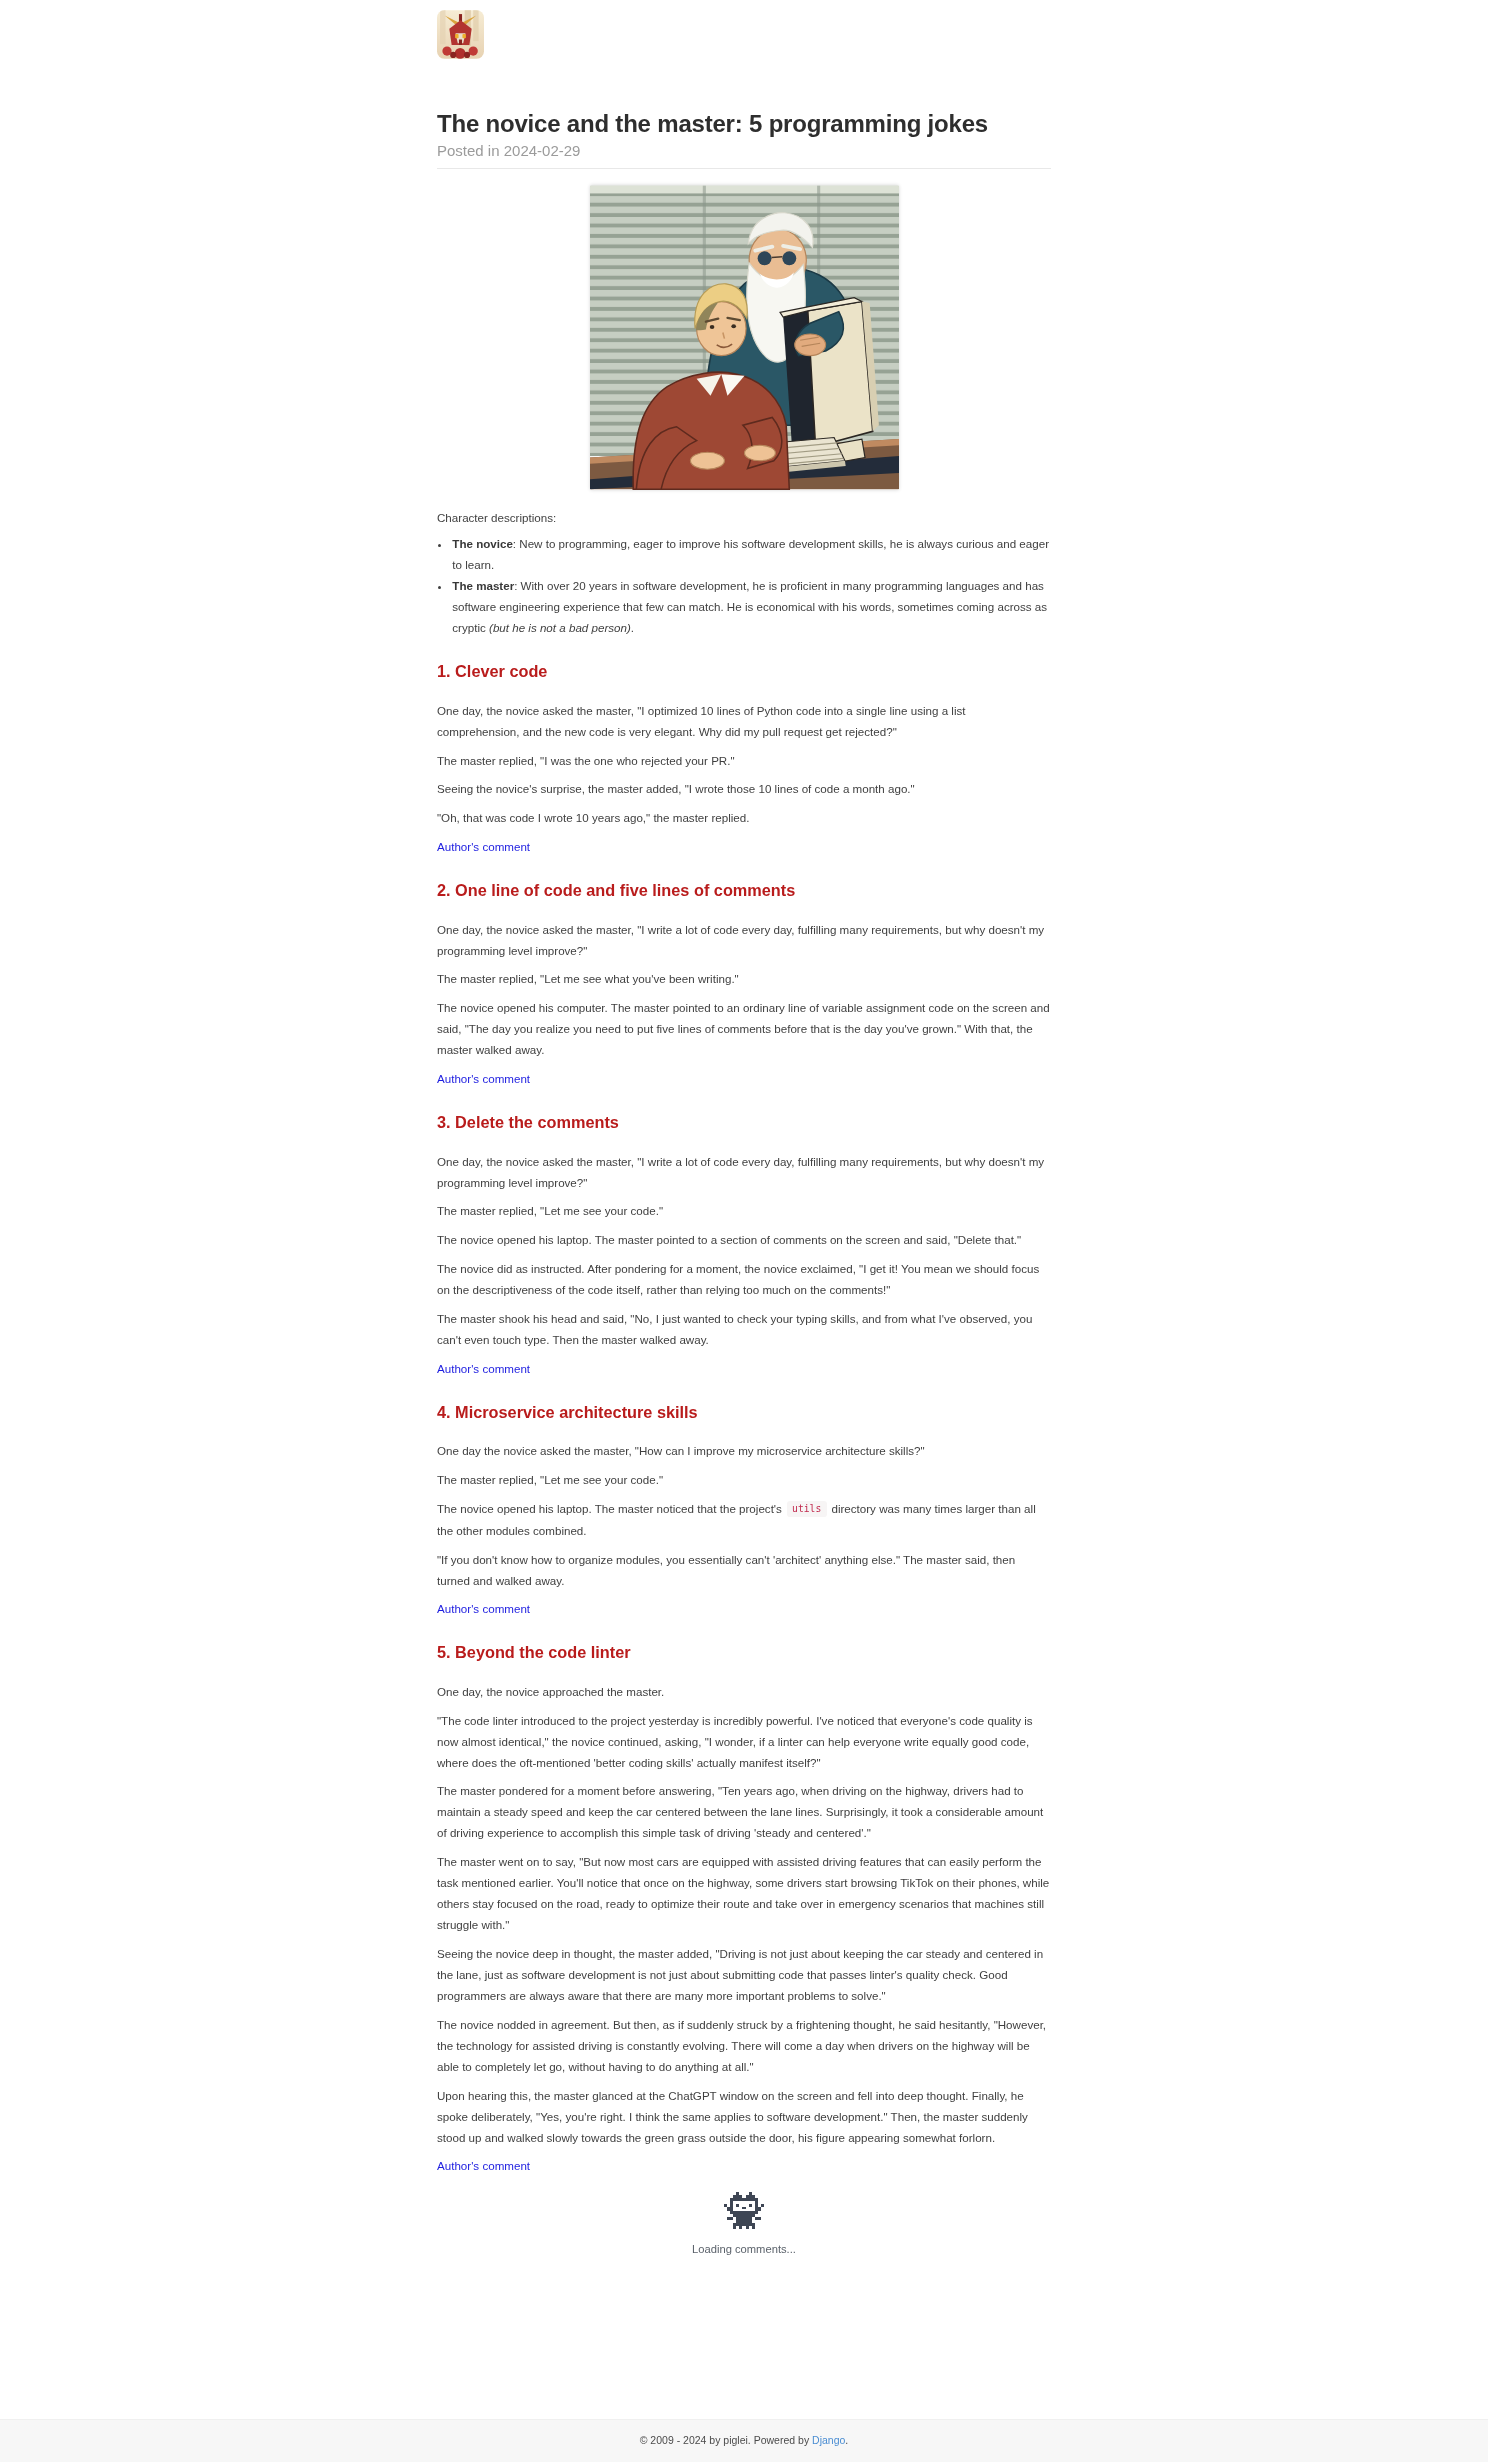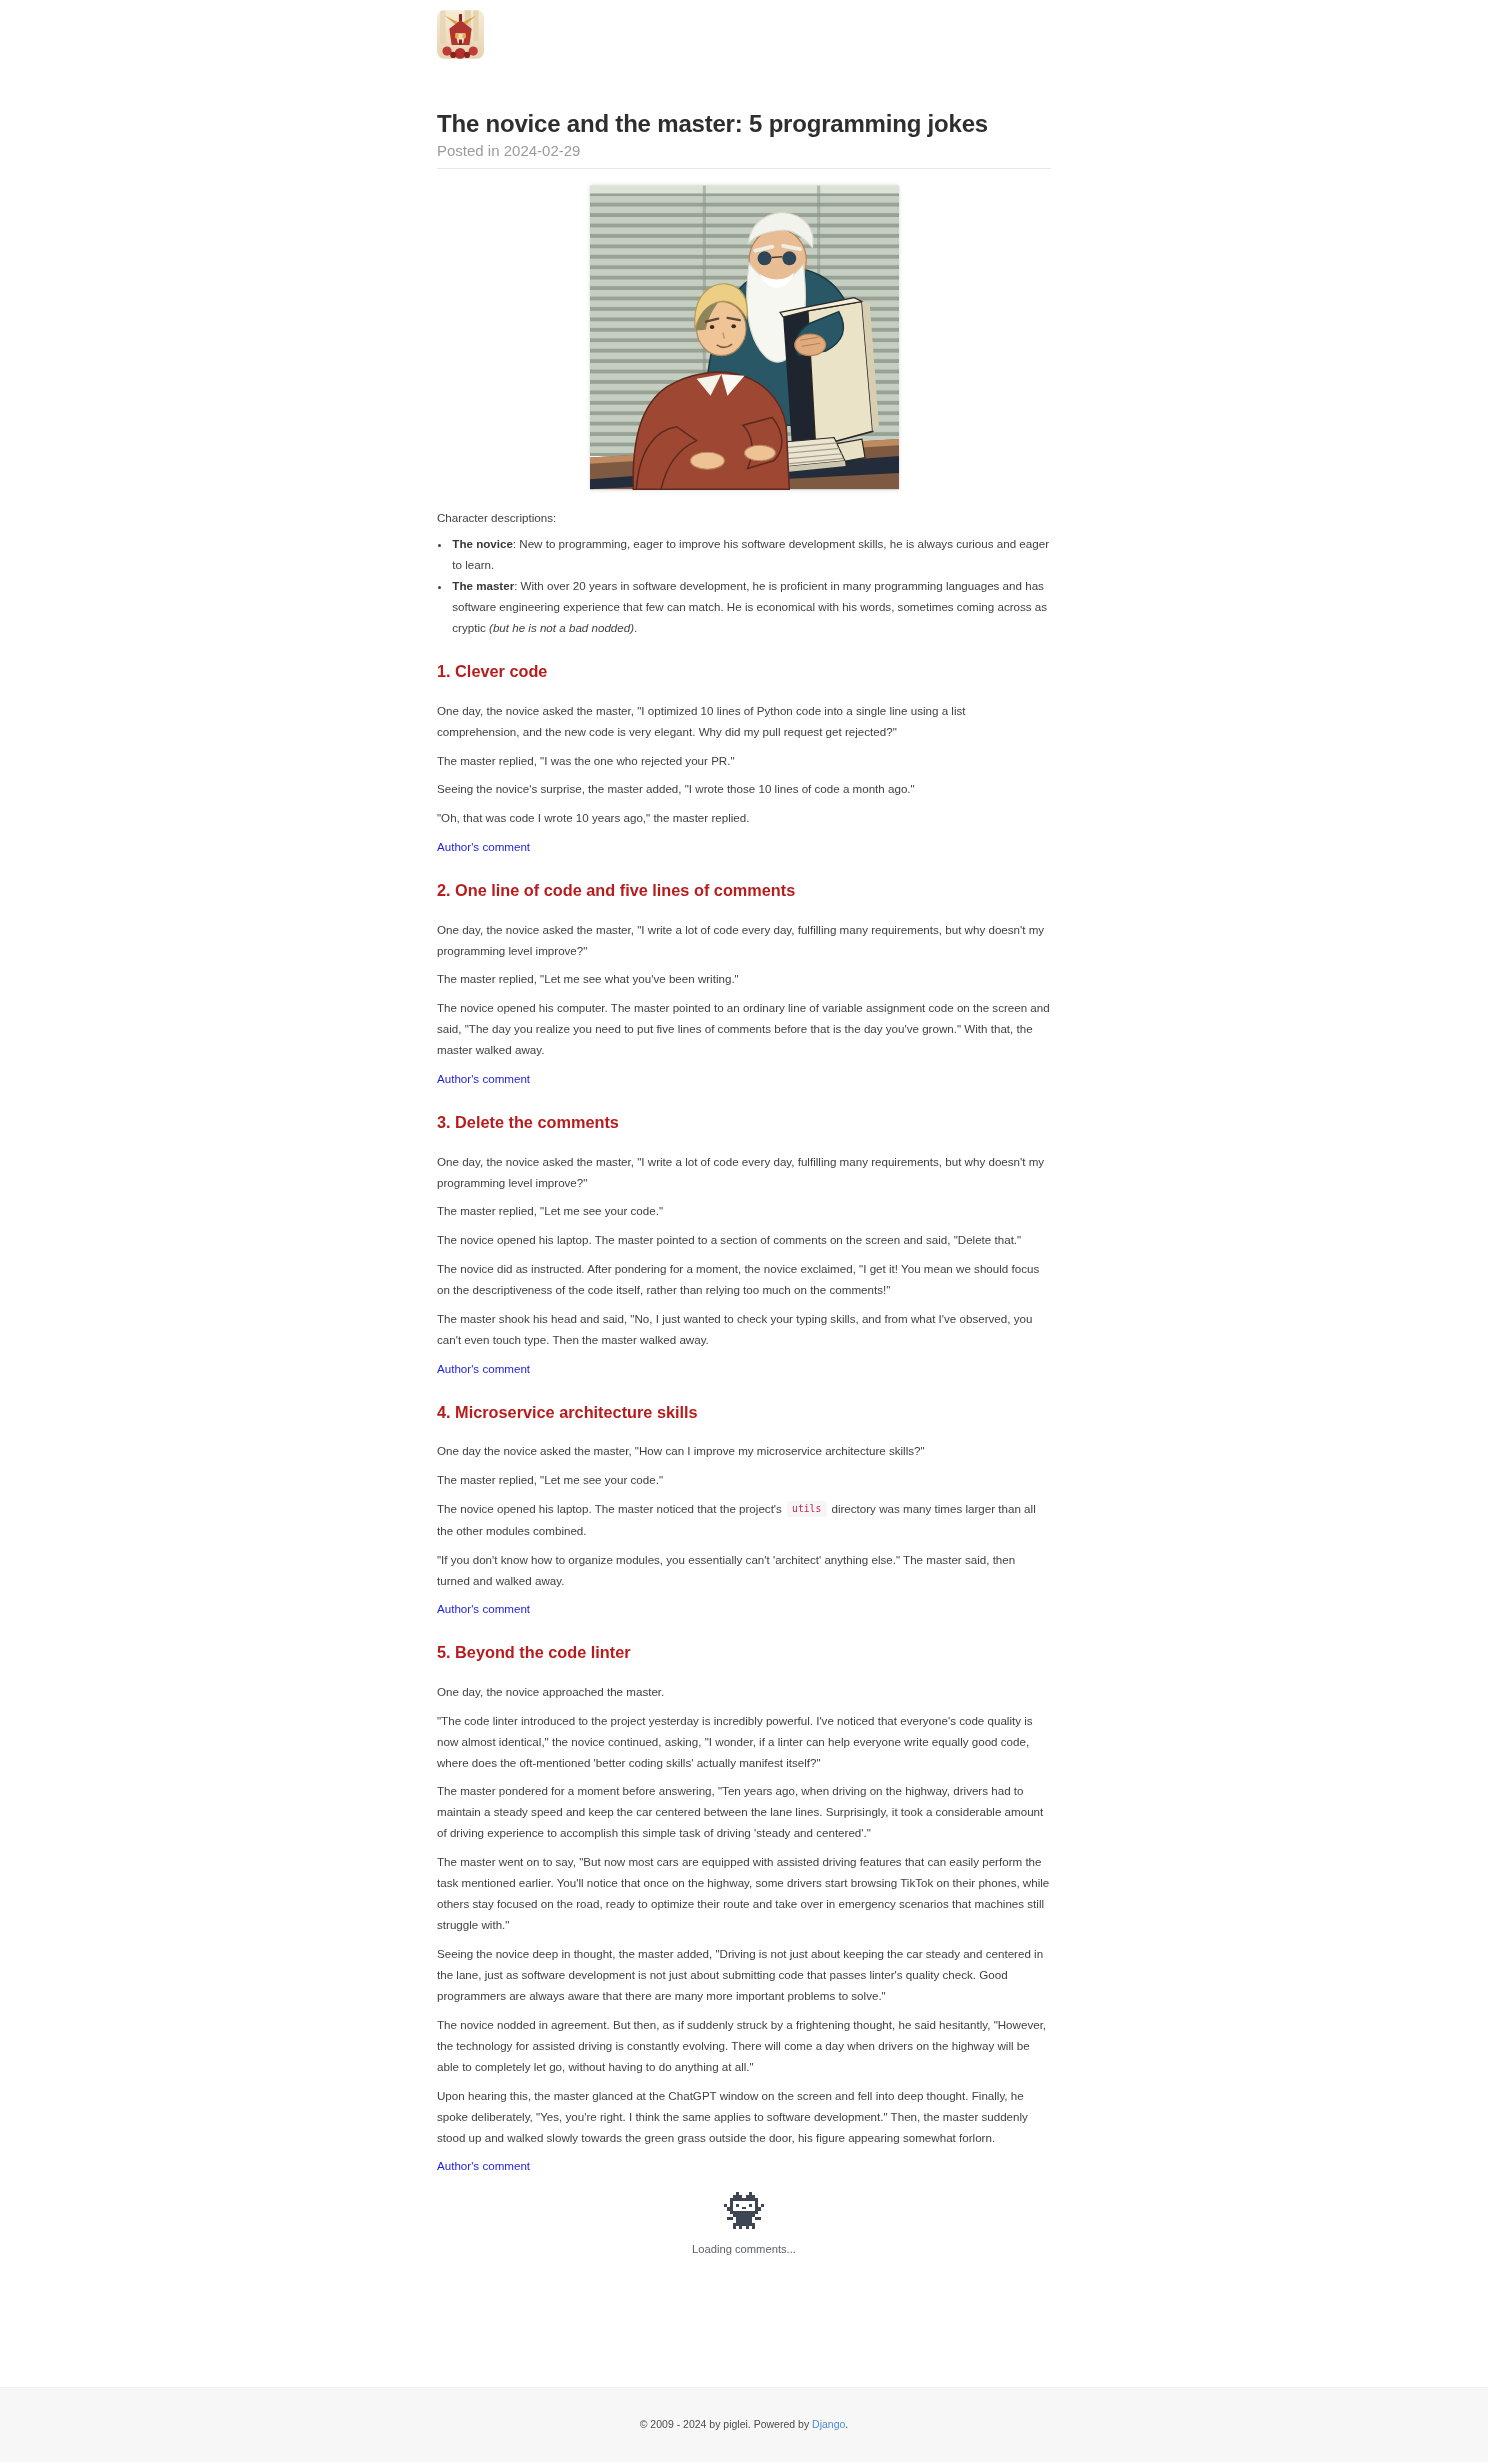--- a/index.html
+++ b/index.html
@@ -54,21 +54,21 @@
   .comments .loading { margin: 9.3px 0 59px 0; font-size: 11.2px; line-height: 16.3px; color: #5b626b; }
 
   footer.site-footer {
     margin-top: auto;
     width: 100%;
     background: #f7f7f7;
     border-top: 0.8px solid #f0f0f0;
     padding: 13px 0 14px 0;
     text-align: center;
   }
-  footer.site-footer p { margin: 16px; font-size: 10.5px; line-height: 15.5px; color: #4c4c4c; }
+  footer.site-footer p { margin: 0; font-size: 10.5px; line-height: 15.5px; color: #4c4c4c; }
   footer.site-footer a { color: #4a8dd2; text-decoration: none; cursor: pointer; }
 </style>
 </head>
 <body>
 
 <div class="page">
   <div class="column">
 
     <header class="site-header">
       <a class="logo" href="#" aria-label="piglei site logo, photo of a red robot model head">
@@ -163,21 +163,21 @@
           <path d="M60,393 C64,340 86,316 112,312 L138,330 C112,342 98,366 92,393 Z" fill="#9e4834" stroke="#5e2a1e" stroke-width="2"></path>
           <path d="M236,300 C252,320 252,342 238,356 L204,366 C214,342 210,322 198,310 Z" fill="#9e4834" stroke="#5e2a1e" stroke-width="2"></path>
           <ellipse cx="152" cy="356" rx="22" ry="11" fill="#eec295" stroke="#b5855a" stroke-width="1.5"></ellipse>
           <ellipse cx="220" cy="346" rx="20" ry="10" fill="#eec295" stroke="#b5855a" stroke-width="1.5"></ellipse>
         </svg>
       </figure>
 
       <p class="lead">Character descriptions:</p>
       <ul class="characters" id="char-list">
           <li><strong>The novice</strong>: New to programming, eager to improve his software development skills, he is always curious and eager to learn.</li>
-          <li><strong>The master</strong>: With over 20 years in software development, he is proficient in many programming languages and has software engineering experience that few can match. He is economical with his words, sometimes coming across as cryptic <em>(but he is not a bad nodded)</em>.</li>
+          <li><strong>The master</strong>: With over 20 years in software development, he is proficient in many programming languages and has software engineering experience that few can match. He is economical with his words, sometimes coming across as cryptic <em>(but he is not a bad person)</em>.</li>
         </ul>
 
       <div class="sections" id="sections">
           <section>
             <h2>1. Clever code</h2>
             <p>One day, the novice asked the master, "I optimized 10 lines of Python code into a single line using a list comprehension, and the new code is very elegant. Why did my pull request get rejected?"</p>
             <p>The master replied, "I was the one who rejected your PR."</p>
             <p>Seeing the novice's surprise, the master added, "I wrote those 10 lines of code a month ago."</p>
             <p>"Oh, that was code I wrote 10 years ago," the master replied.</p>
             <p><a class="author-link" href="#">Author's comment</a></p>

